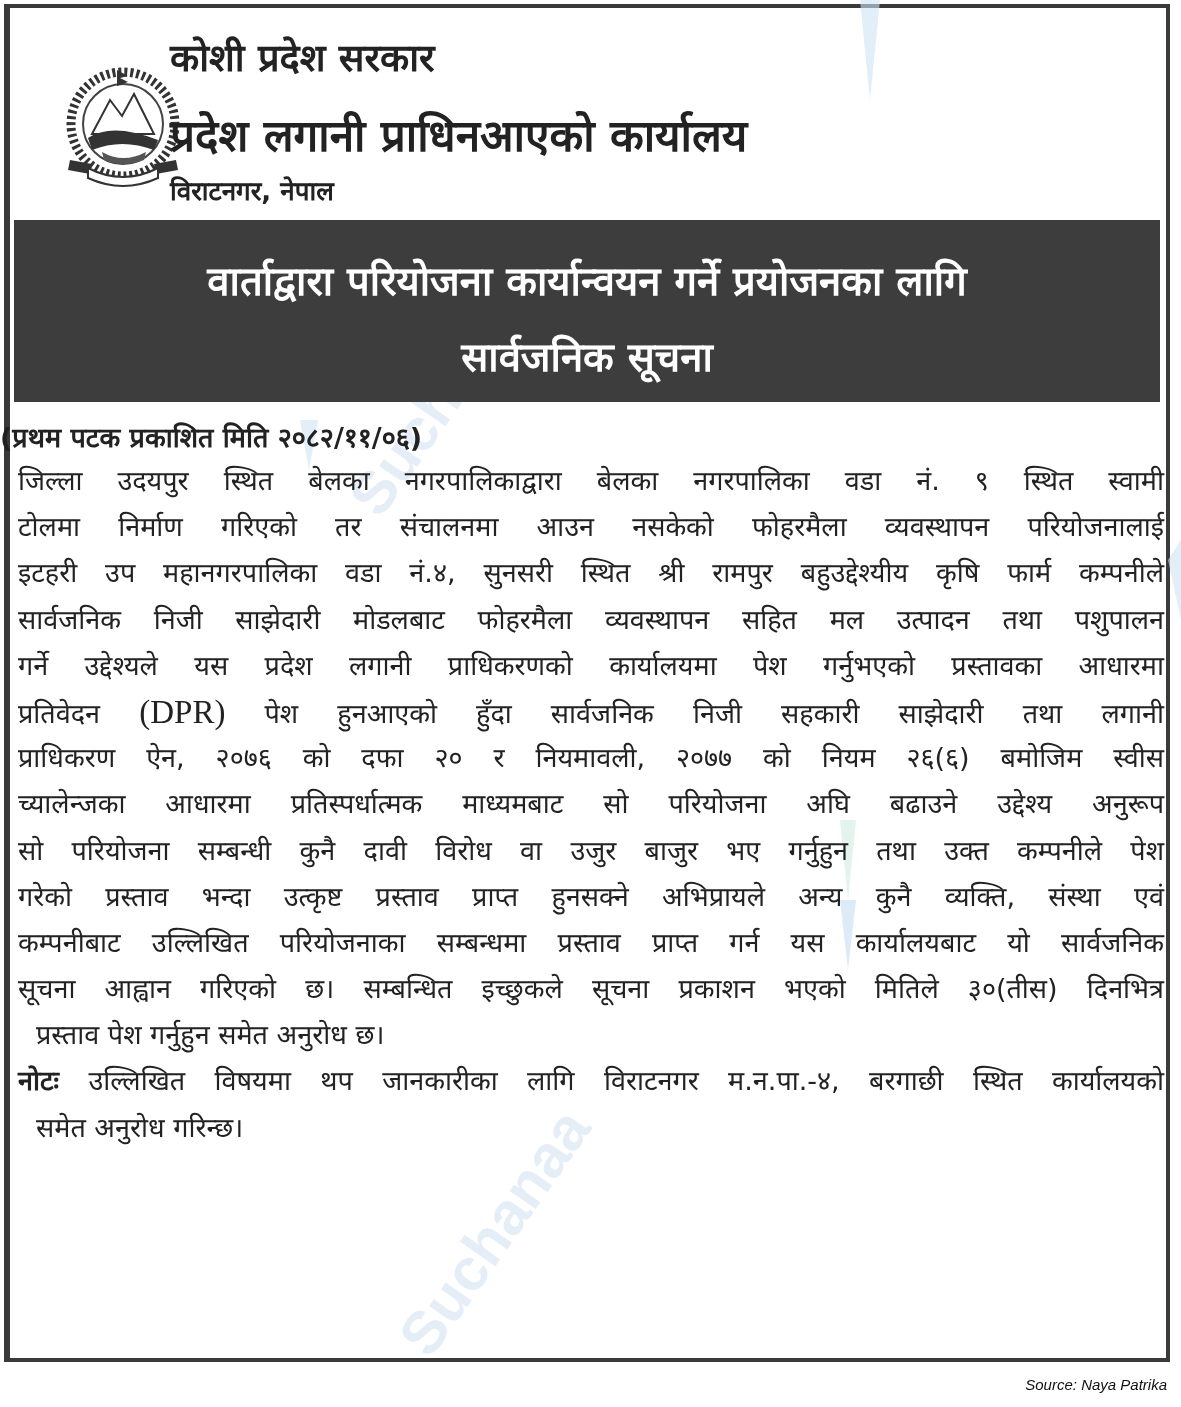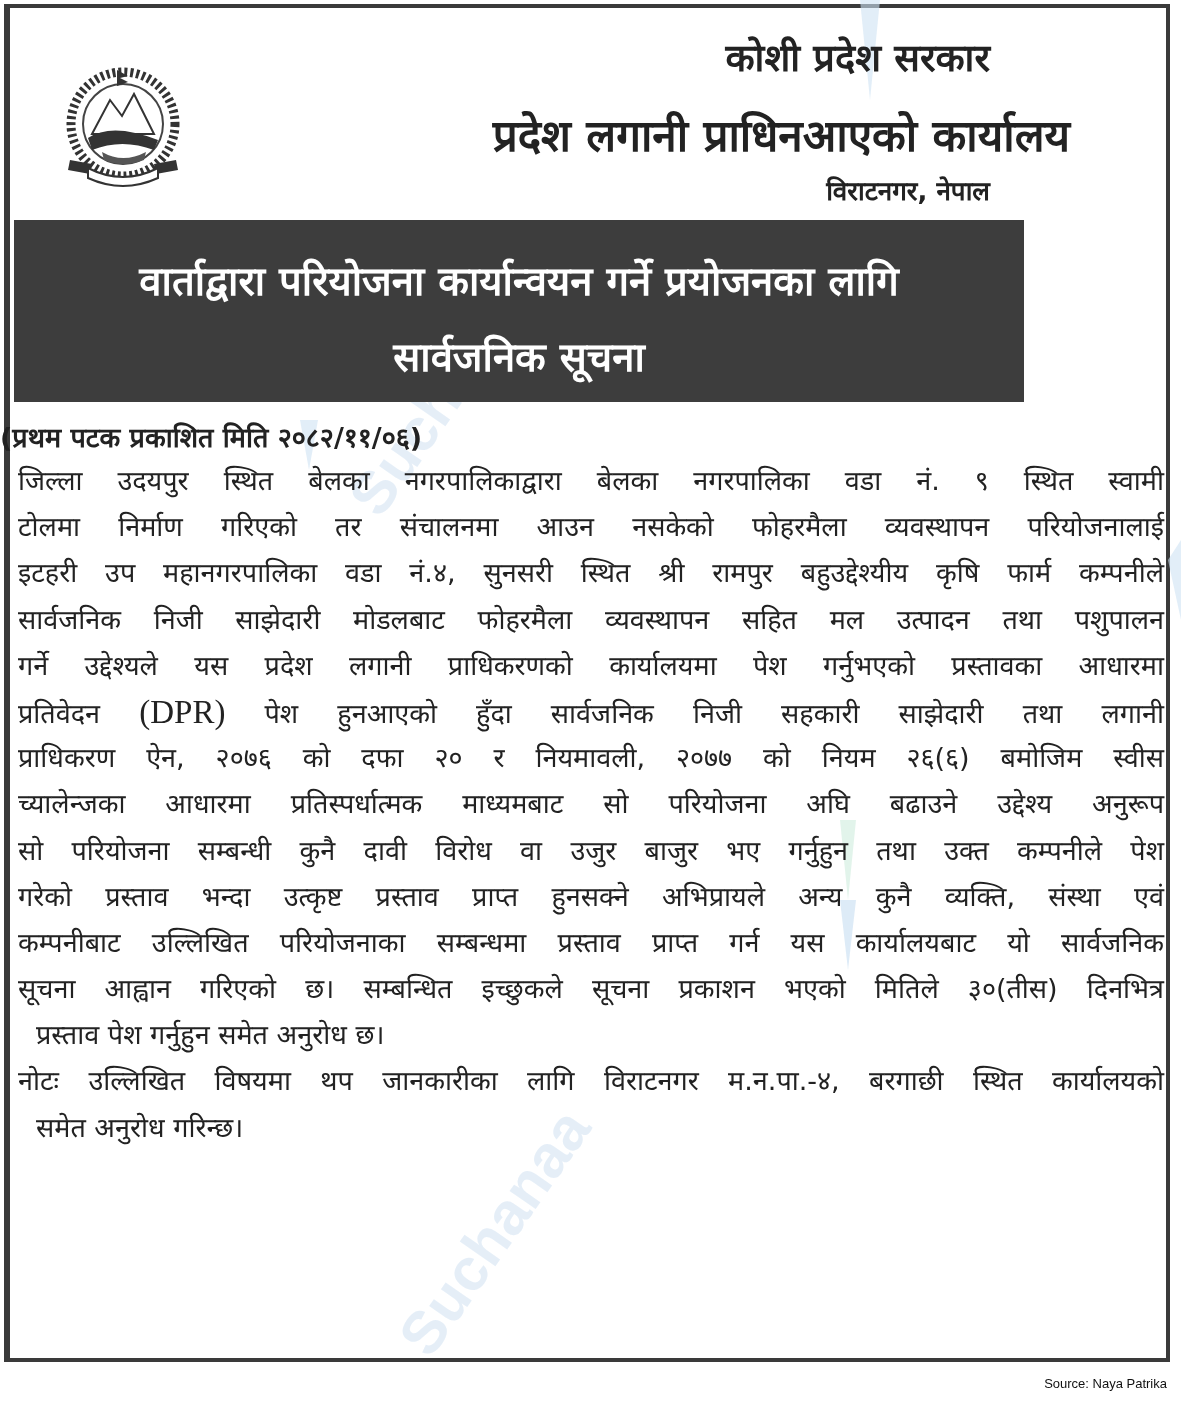--- a/index.html
+++ b/index.html
@@ -1,35 +1,35 @@
 <!DOCTYPE html>
 <html><head>
 <meta charset="utf-8">
 <style>
   html, body { margin: 0; padding: 0; background: #ffffff; }
   body { width: 1181px; height: 1407px; position: relative; overflow: hidden;
          font-family: "DejaVu Sans", sans-serif; color: #1e1e1e; }
   .frame { position: absolute; left: 4px; top: 4px; width: 1166px; height: 1358px;
            border: 4px solid #3a3a3a; border-left-width: 6px; box-sizing: border-box; background: #fff; }
   .emblem { position: absolute; left: 62px; top: 64px; width: 122px; height: 128px; }
-  .hdr { position: absolute; left: 0; width: 100%; text-align: right; font-weight: bold; color: #222; }
+  .hdr { position: absolute; left: 0; width: 100%; text-align: left; font-weight: bold; color: #222; }
   .hdr-gov { top: 30px; font-size: 38px; left: 170px; width: 820px; }
   .hdr-office { top: 104px; font-size: 44px; left: 170px; width: 900px; }
   .hdr-addr { top: 172px; font-size: 26px; left: 170px; width: 820px; }
-  .band { position: absolute; left: 14px; top: 220px; width: 1010px; height: 182px; background: #3d3d3d;
+  .band { position: absolute; left: 14px; top: 220px; width: 1146px; height: 182px; background: #3d3d3d;
           color: #ffffff; text-align: center; font-weight: bold; }
   .band-l1 { position: absolute; top: 32px; left: 0; width: 100%; font-size: 40px; }
   .band-l2 { position: absolute; top: 108px; left: 0; width: 100%; font-size: 40px; }
   .pubdate { position: absolute; top: 418px; left: 0; width: 100%; font-size: 27px; font-weight: bold; color: #222; }
   .body { position: absolute; left: 18px; top: 458px; width: 1146px; font-size: 27px; line-height: 46.2px; color: #222; }
   .line { display: block; text-align: justify; text-align-last: justify; white-space: nowrap; height: 46.2px; }
   .line.last { text-align-last: left; margin-left: 18px; }
   .dpr { font-family: "Liberation Serif", serif; font-size: 33px; }
-  .note-label { font-weight: normal; }
-  .source { position: absolute; right: 14px; top: 1376px; font-family: "Liberation Sans", sans-serif; font-size: 13px; color: #111; }
+  .note-label { font-weight: bold; }
+  .source { position: absolute; right: 14px; top: 1376px; font-family: "Liberation Sans", sans-serif; font-style: italic; font-size: 15px; color: #111; }
   .wm { position: absolute; pointer-events: none; }
 </style>
 </head>
 <body>
 
 <div class="frame"></div>
 
 <svg class="wm" style="left:0;top:0" width="1181" height="1407">
   <polygon points="300,420 318,420 309,470" fill="#cfe3f3" opacity="0.6"></polygon>
   <polygon points="860,0 880,0 870,100" fill="#cfe3f3" opacity="0.6"></polygon>

